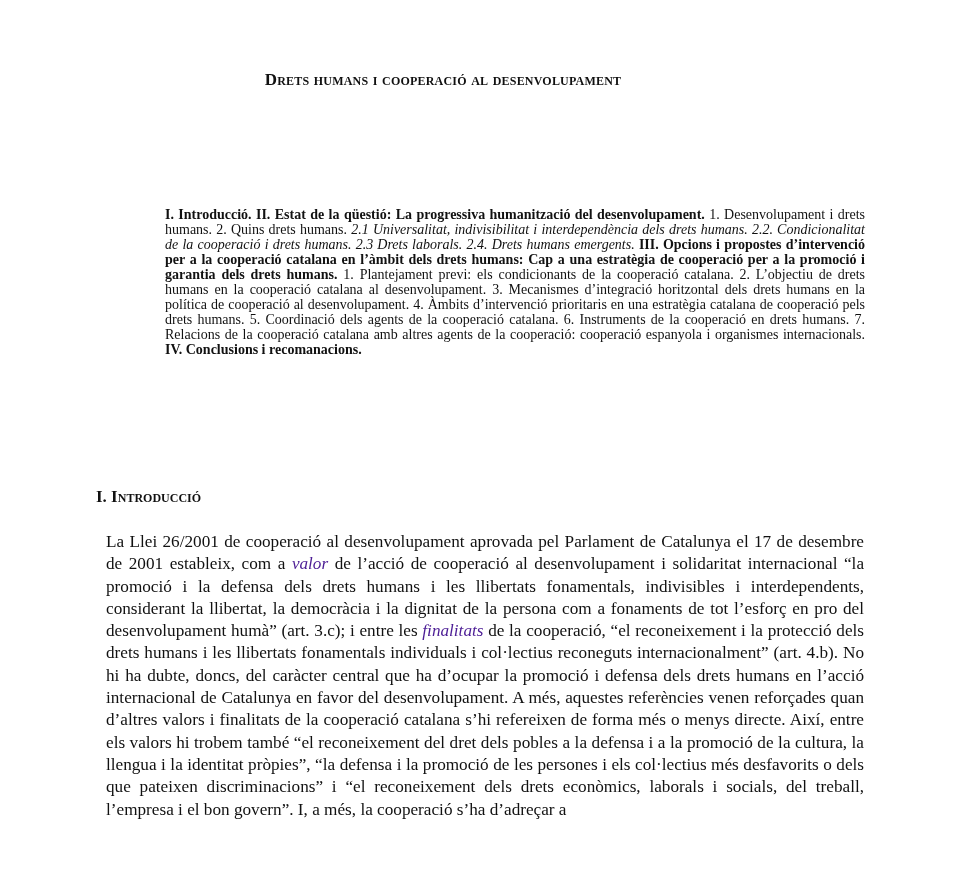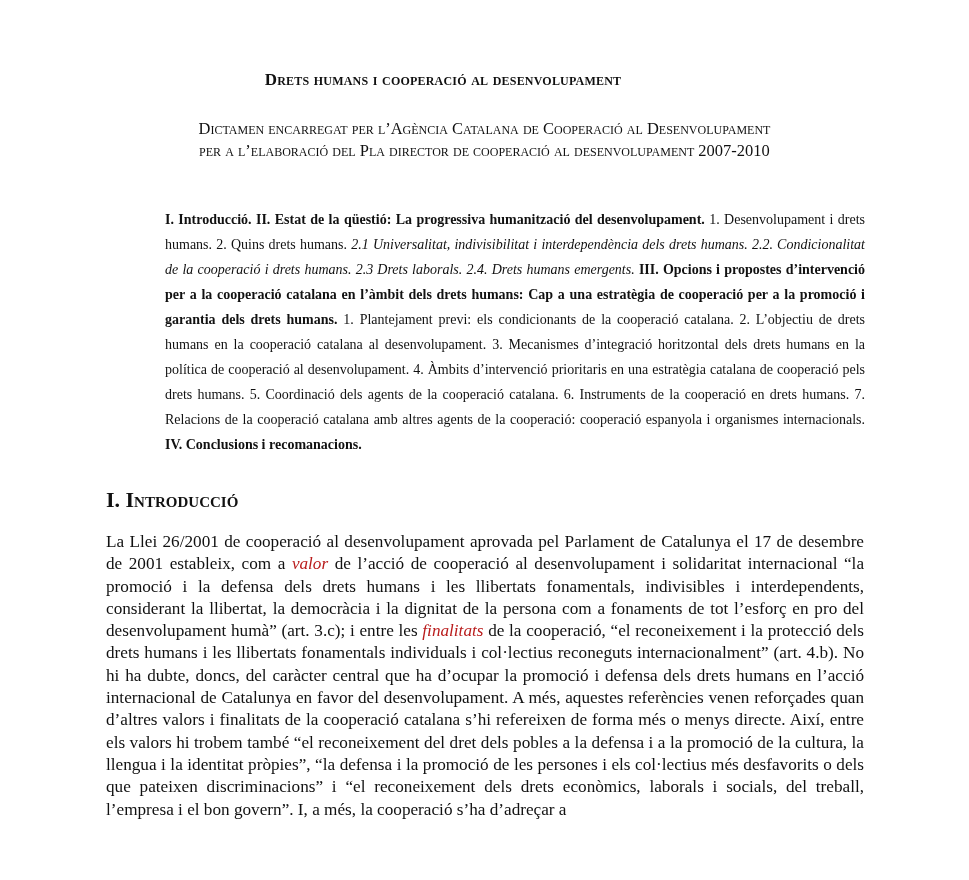--- a/index.html
+++ b/index.html
@@ -42,55 +42,51 @@
       font-variant: small-caps;
       line-height: 22px;
     }
     .doc-subtitle .line { display: block; }
     .toc {
       position: absolute;
       top: 207px;
       left: 165px;
       width: 700px;
       font-size: 14px;
-      line-height: 25px;
+      line-height: 15px;
       text-align: justify;
     }
     .toc b { font-weight: bold; }
     .toc i { font-style: italic; }
     .section-heading {
       position: absolute;
       top: 487px;
-      left: 106px;
-      font-size: 22px;
+      left: 96px;
+      font-size: 17px;
       font-weight: bold;
       font-variant: small-caps;
     }
     .body-text {
       position: absolute;
       top: 531px;
       left: 106px;
       width: 758px;
       font-size: 17.2px;
       line-height: 22.3px;
       text-align: justify;
     }
-    .body-text i { font-style: italic; color: #b91c1c; }
+    .body-text i { font-style: italic; color: #4c1d95; }
   </style>
 </head>
 <body>
 
 <div class="page">
 
   <div class="doc-title">Drets humans i cooperació al desenvolupament</div>
 
-  <div class="doc-subtitle">
-    <span class="line">Dictamen encarregat per l’Agència Catalana de Cooperació al Desenvolupament</span>
-    <span class="line">per a l’elaboració del Pla director de cooperació al desenvolupament 2007-2010</span>
-  </div>
 
   <div class="toc">
     <b>I. Introducció.</b> 
     <b>II. Estat de la qüestió: La progressiva humanització del desenvolupament.</b> 
     <span>1. Desenvolupament i drets humans.</span> 
     <span>2. Quins drets humans.</span> 
     <i>2.1 Universalitat, indivisibilitat i interdependència dels drets humans.</i> 
     <i>2.2. Condicionalitat de la cooperació i drets humans.</i> 
     <i>2.3 Drets laborals.</i> 
     <i>2.4. Drets humans emergents.</i> 

